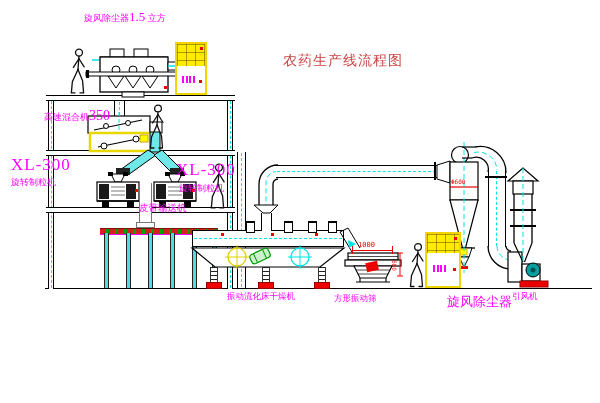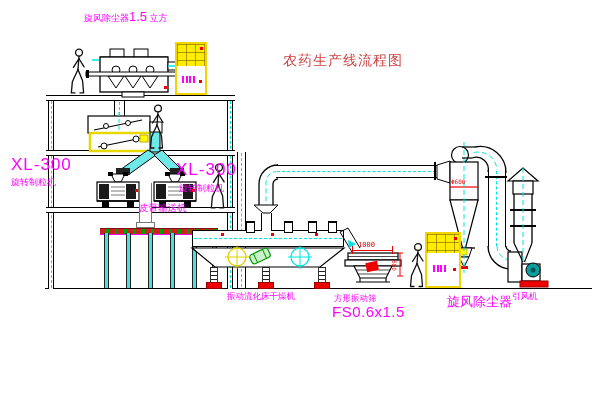--- a/index.html
+++ b/index.html
@@ -6,21 +6,21 @@
   #canvas{position:relative;width:600px;height:403px;background:#fff;overflow:hidden;
           font-family:"Liberation Sans",sans-serif}
   .a{position:absolute}
   svg.a{overflow:visible}
   .duct-h{border-top:1.3px solid #000;border-bottom:1.3px solid #000;background:#fff}
   .duct-v{border-left:1.3px solid #000;border-right:1.3px solid #000;background:#fff}
   .clh{position:absolute;left:1px;right:1px;top:45%;border-top:1px dashed #00e5e5}
   .clv{position:absolute;top:1px;bottom:1px;left:45%;border-left:1px dashed #00e5e5}
   .slab{border-top:1.4px solid #000;border-bottom:1.4px solid #000;background:#fff;height:4px}
   .mag{color:#ff00ff;white-space:nowrap;line-height:1.05}
-  .mono{font-family:Liberation Sans, sans-serif}
+  .mono{font-family:Liberation Serif, serif}
   .redtx{color:#cc4444;white-space:nowrap}
   .dim{color:#ee0000;white-space:nowrap;font-family:"DejaVu Sans Mono",monospace}
   .dot{position:absolute;width:3px;height:3px;background:#ee0000}
   .spring{background:repeating-linear-gradient(180deg,#222 0 1.5px,#fff 1.5px 4px);border-left:1px solid #333;border-right:1px solid #333}
   .base-red{background:#e00;border:1px solid #900}
   .cab{border:2px solid #f2d400;background:#fff}
   .cab-top{background:#ffec00;border-bottom:2px solid #fff;
      background-image:repeating-linear-gradient(90deg,rgba(110,85,0,.55) 0 1px,transparent 1px 9px),
                       repeating-linear-gradient(180deg,rgba(110,85,0,.55) 0 1px,transparent 1px 8px)}
   .squig{background:repeating-linear-gradient(90deg,#ff00ff 0 2px,rgba(255,255,255,0) 2px 3.5px);height:7px;width:14px}
@@ -302,33 +302,35 @@
   <svg class="a" style="left:406px;top:242px" width="24" height="47" viewBox="0 0 24 46">
       <use href="#psn"></use>
     </svg>
 
   
   <div class="a mag" style="left:84px;top:10px;font-size:9px">
     <span>旋风除尘器</span><span class="mono" style="font-size:13px">1.5</span>
     <span>立方</span>
   </div>
 
+  <div class="a mag" style="left:44px;top:109px;font-size:9px;z-index:5">
+    <span>高速混合机</span><span class="mono" style="font-size:14px">350</span>
+  </div>
 
   <div class="a mag mono" style="left:11px;top:156px;font-size:17px;letter-spacing:1px">XL-300</div>
   <div class="a mag" style="left:11px;top:178px;font-size:9px">旋转制粒机</div>
 
   <div class="a mag mono" style="left:176px;top:161px;font-size:17px;letter-spacing:1px">XL-300</div>
   <div class="a mag" style="left:179px;top:184px;font-size:9px">旋转制粒机</div>
 
   <div class="a mag" style="left:139px;top:203px;font-size:9.5px;z-index:5">皮带输送机</div>
 
   <div class="a mag" style="left:227px;top:292px;font-size:8.5px">振动流化床干燥机</div>
 
   <div class="a mag" style="left:334px;top:294px;font-size:8.5px">方形振动筛</div>
-  <div class="a mag mono" style="left:332px;top:304px;font-size:15px;letter-spacing:.5px">FS0.6x1.5</div>
 
   <div class="a mag" style="left:447px;top:295px;font-size:13px">旋风除尘器</div>
   <div class="a mag" style="left:512px;top:292px;font-size:8.5px">引风机</div>
 
   
   <div class="a redtx" style="left:283px;top:52px;font-size:14px;font-weight:500;letter-spacing:1px">农药生产线流程图</div>
 
 </div>
 
 </body></html>

